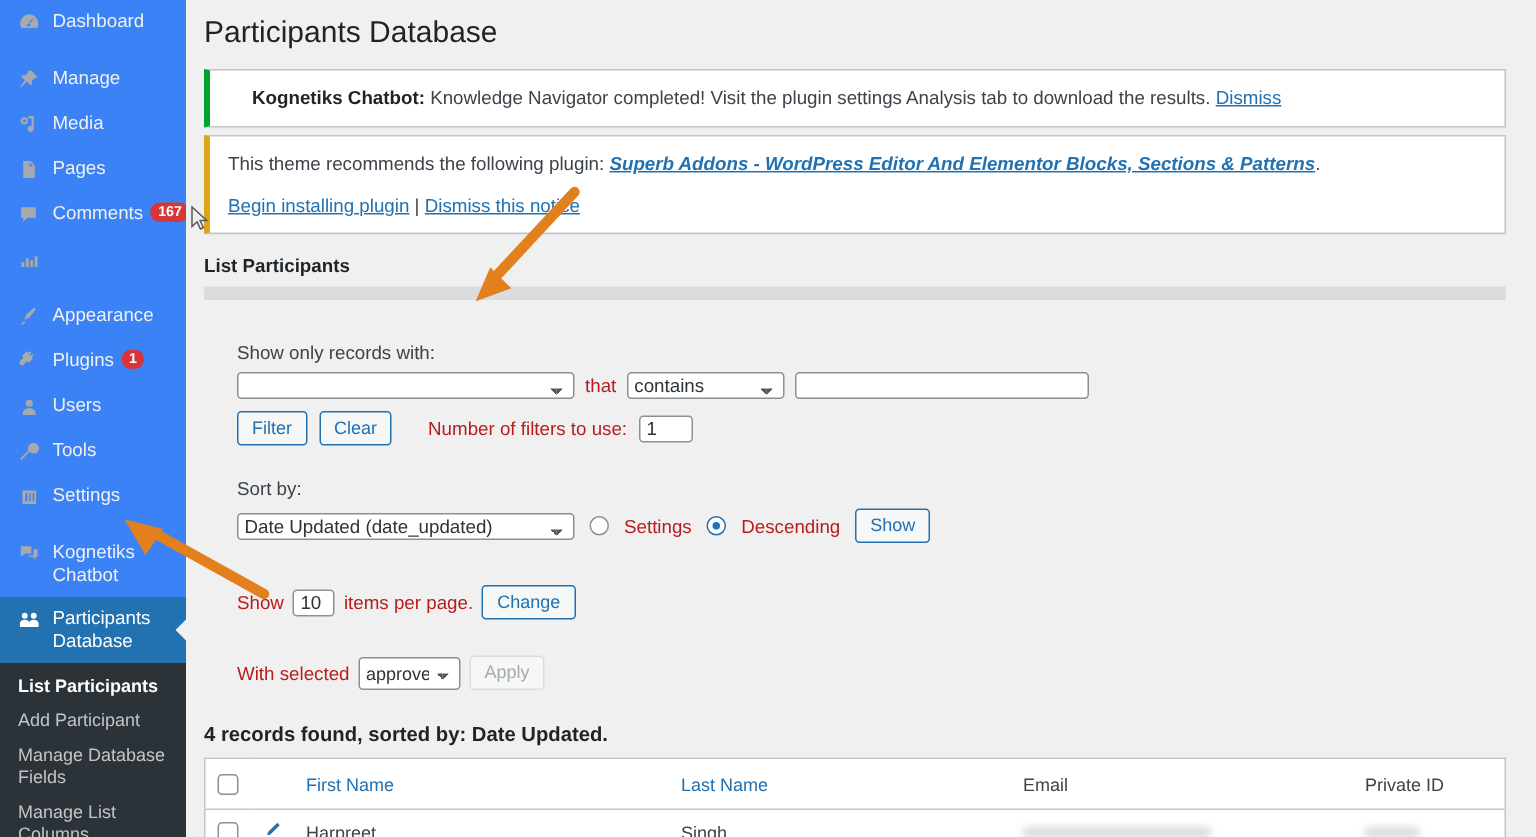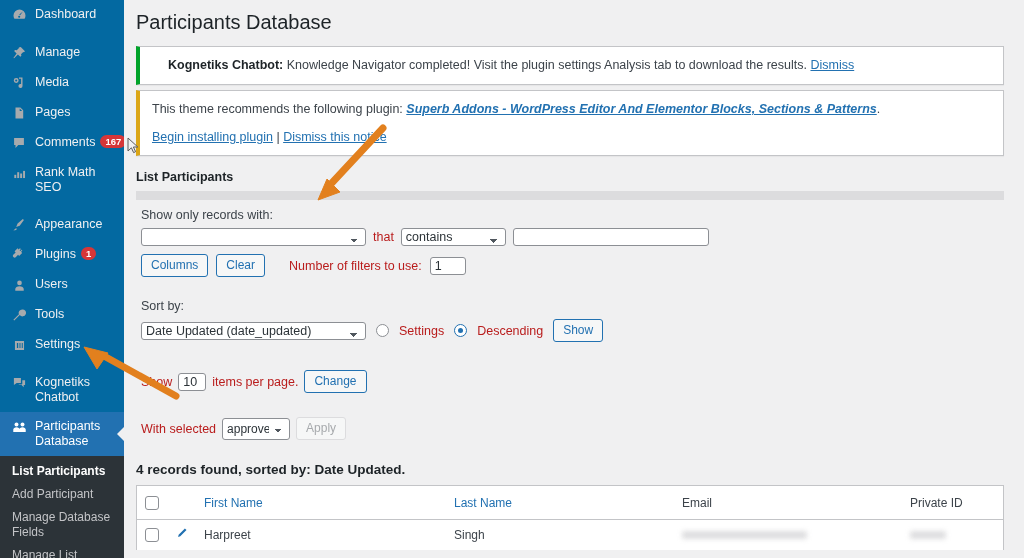--- a/index.html
+++ b/index.html
@@ -11,21 +11,21 @@
     font-family: "Liberation Sans", sans-serif;
     font-size: 13px;
     color: #3c434a;
   }
   #screen { position: relative; width: 1024px; height: 558px; overflow: hidden; }
 
   
   #adminmenu {
     position: absolute; top: 0; left: 0;
     width: 124px; height: 558px;
-    background: #0369a1;
+    background: #3b82f6;
     color: #f0f0f1;
     overflow: hidden;
   }
   .menu-item {
     position: relative;
     display: flex; align-items: flex-start;
     padding: 7px 0 7px 9px;
     font-size: 12.5px;
     line-height: 15px;
     color: #f0f0f1;
@@ -112,23 +112,23 @@
     font-weight: bold;
     color: #1d2327;
     padding-bottom: 7px;
   }
   .gray-band {
     margin: 0 20px 0 12px;
     height: 9px;
     background: #dcdcde;
   }
   .panel {
-    margin: 0 20px 0 9px;
+    margin: 0 20px 0 26px;
     background: #f0f0f1;
-    padding: 8px 8px 6px 8px;
+    padding: 28px 8px 6px 8px;
   }
   .fieldlabel { font-size: 12.5px; color: #3c434a; margin-bottom: 6px; }
   .row { display: flex; align-items: center; }
 
   select, input[type=text], input.num {
     font-family: "Liberation Sans", sans-serif;
     font-size: 12.5px;
     color: #2c3338;
     background: #fff;
     border: 1px solid #8c8f94;
@@ -292,21 +292,20 @@
 
     <div class="menu-item">
       <span class="ico">
         <svg width="15" height="13" viewBox="0 0 20 20" fill="currentColor">
             <rect x="2" y="12" width="3" height="5"></rect>
             <rect x="6.5" y="8" width="3" height="9"></rect>
             <rect x="11" y="10" width="3" height="7"></rect>
             <rect x="15.5" y="6" width="3" height="11"></rect>
           </svg>
       </span>
-      <span class="mlabel">Rank Math SEO</span>
     </div>
 
     <div class="menu-item sep">
       <span class="ico">
         <svg width="14" height="14" viewBox="0 0 20 20" fill="currentColor">
             <path d="M17 3l-1.5-1.5L8 8l-2 5 5-2 6-8zM5 15l-3 3 4-1 1-2-2 0z"></path>
           </svg>
       </span>
       <span class="mlabel">Appearance</span>
     </div>
@@ -422,21 +421,21 @@
           <option></option>
         </select>
         <span class="spacer-lbl">that</span>
         <select class="sel-op">
           <option>contains</option>
         </select>
         <input type="text" class="txt-val" value="" style="">
       </div>
 
       <div class="row" style="gap:8px; margin-top:8px;">
-        <button class="btn">Columns</button>
+        <button class="btn">Filter</button>
         <button class="btn">Clear</button>
         <span class="spacer-lbl" style="margin-left:16px;">Number of filters to use:</span>
         <input type="text" class="num" value="1" style="">
       </div>
 
       <div class="fieldlabel" style="margin-top:22px;">Sort by:</div>
 
       <div class="row" style="gap:10px;">
         <select class="sel-sort">
           <option>Date Updated (date_updated)</option>

